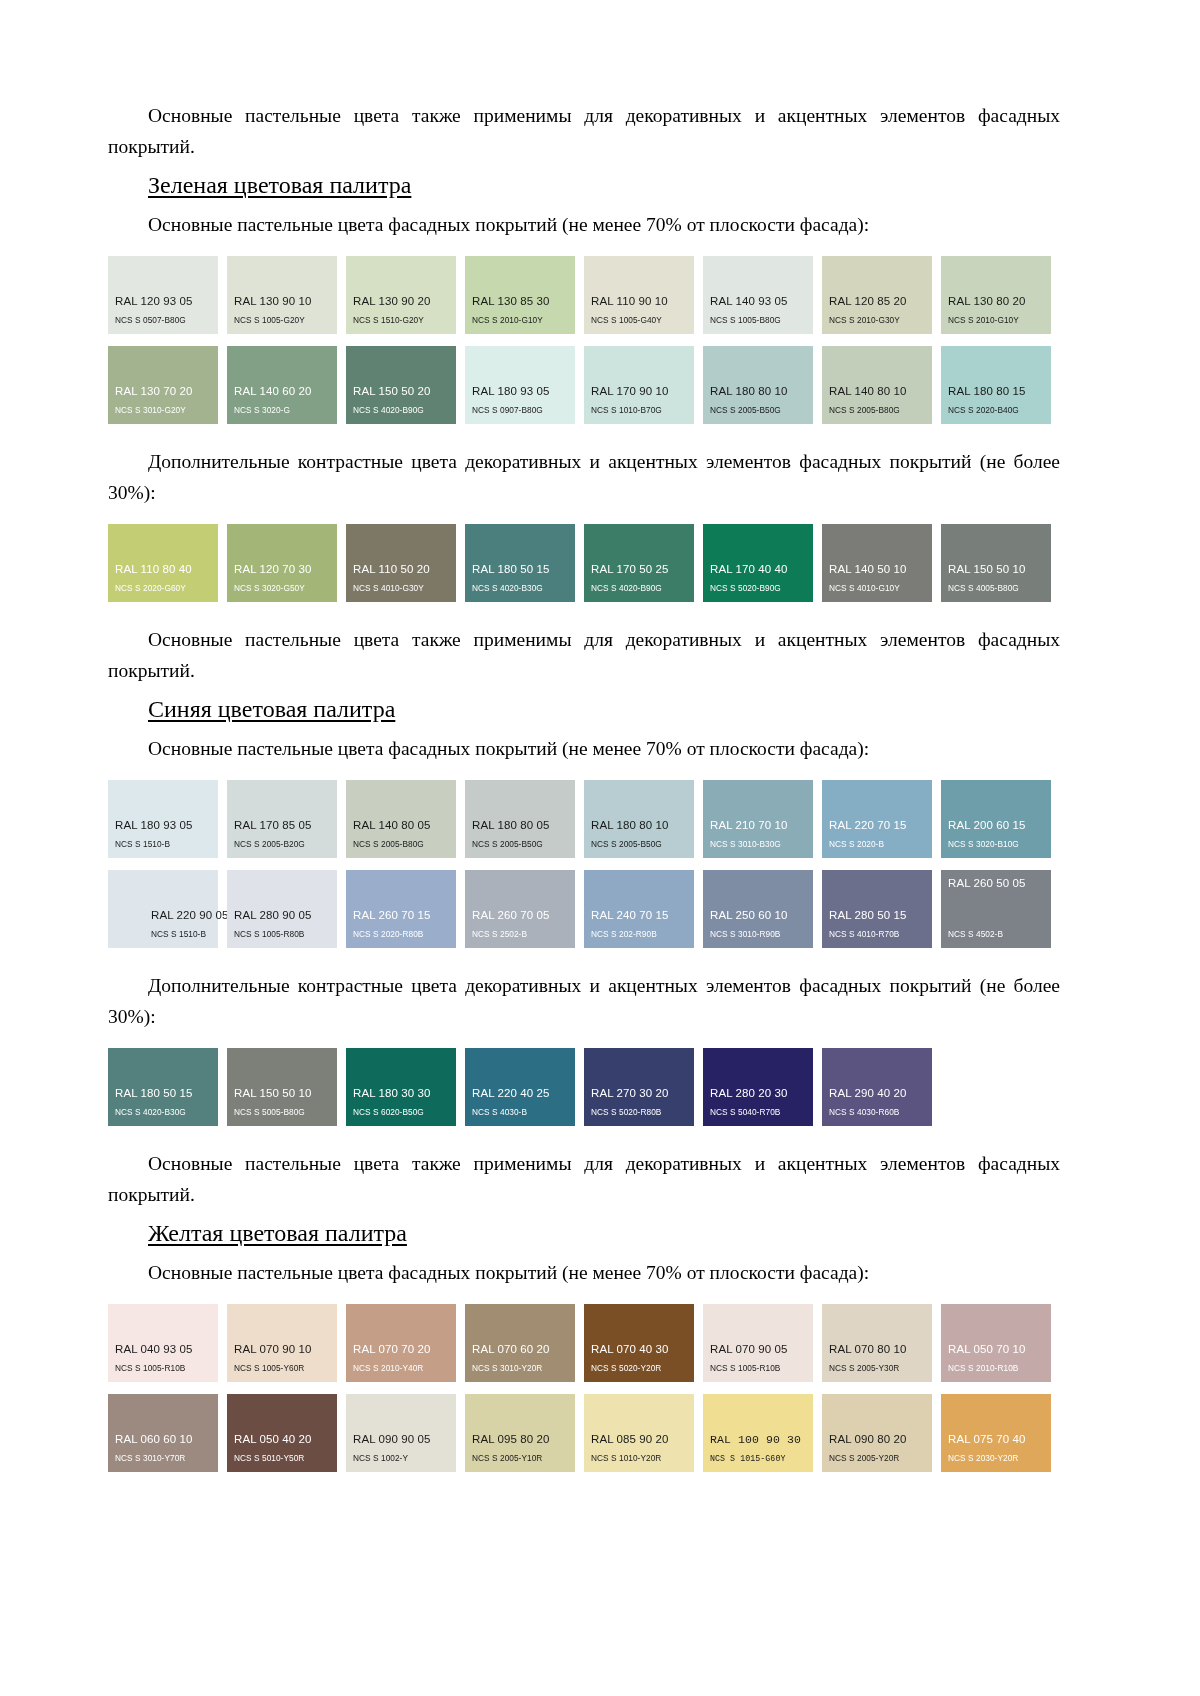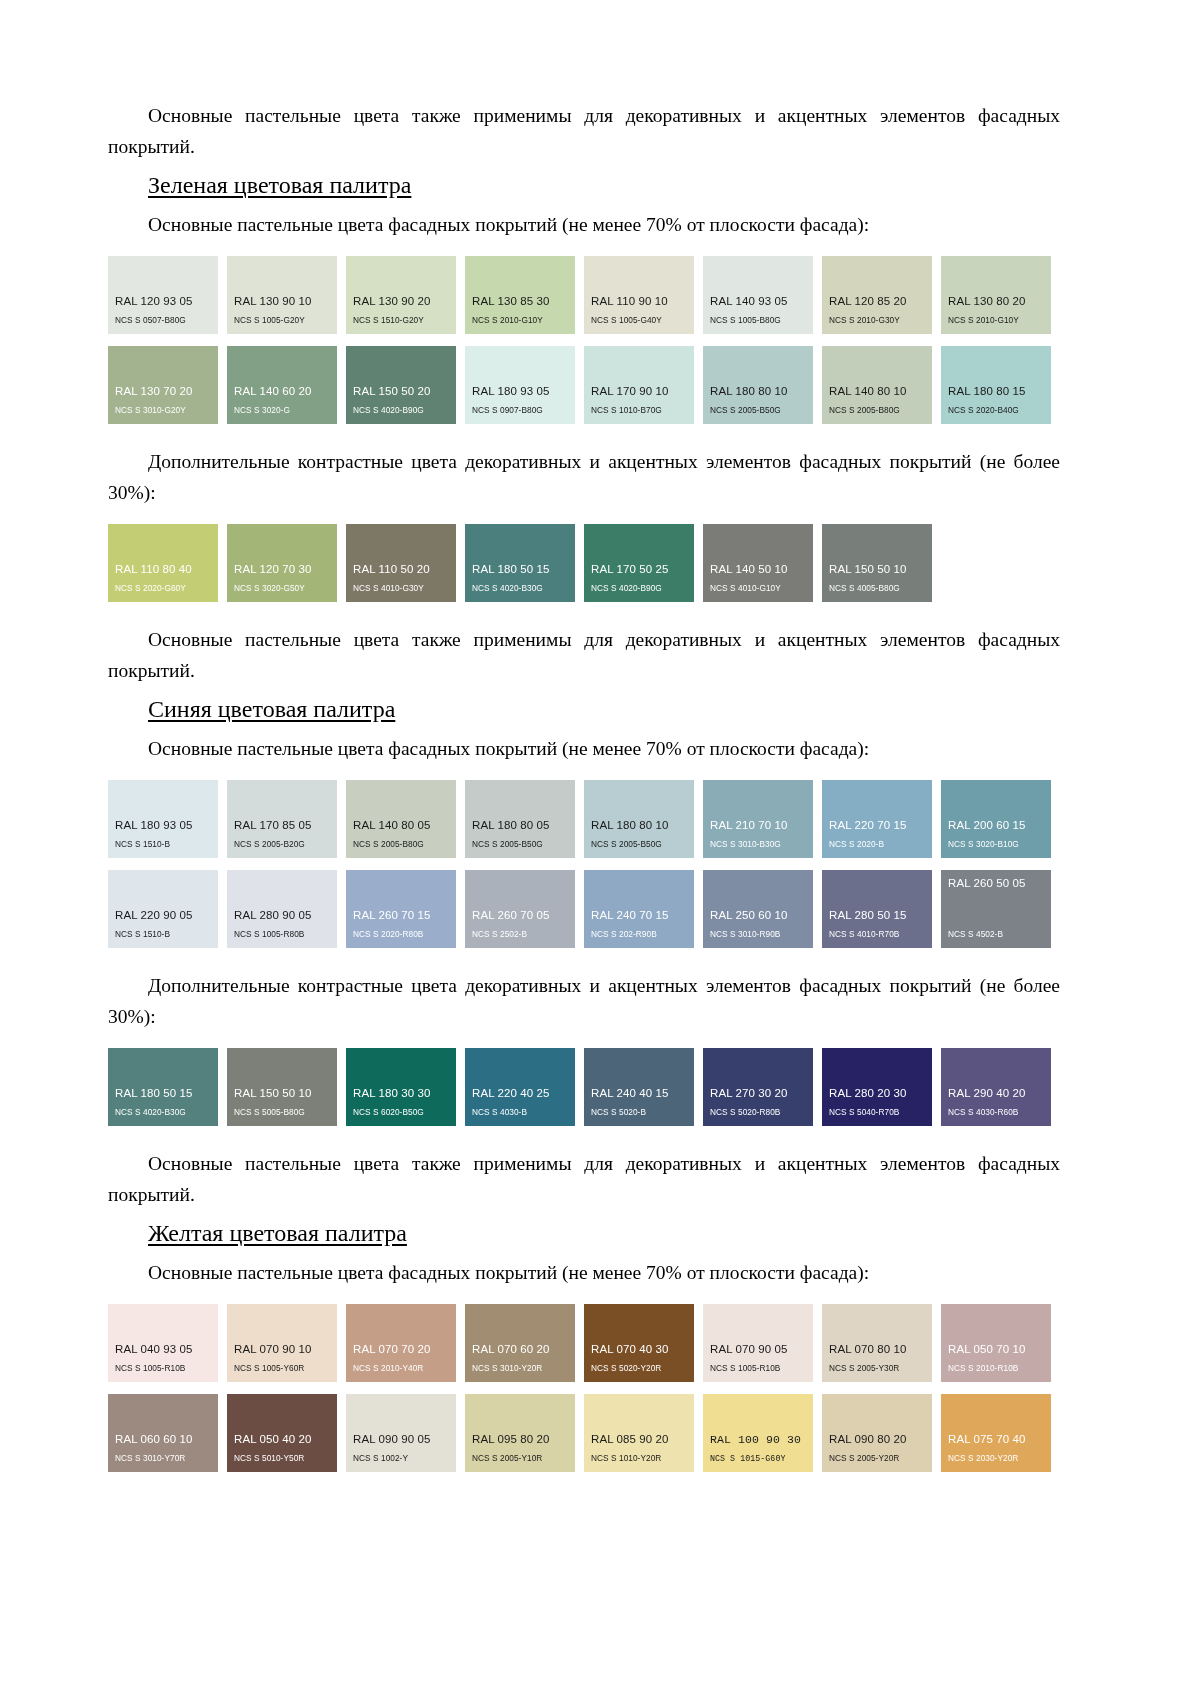--- a/index.html
+++ b/index.html
@@ -200,20 +200,24 @@
           <div class="ncs">NCS S 4010-G30Y</div>
         </div>
         <div class="swatch dark" style="background: rgb(75, 127, 126);">
           <div class="ral">RAL 180 50 15</div>
           <div class="ncs">NCS S 4020-B30G</div>
         </div>
         <div class="swatch dark" style="background: rgb(60, 125, 104);">
           <div class="ral">RAL 170 50 25</div>
           <div class="ncs">NCS S 4020-B90G</div>
         </div>
+        <div class="swatch dark" style="background: rgb(13, 123, 85);">
+          <div class="ral">RAL 170 40 40</div>
+          <div class="ncs">NCS S 5020-B90G</div>
+        </div>
         <div class="swatch dark" style="background: rgb(123, 124, 119);">
           <div class="ral">RAL 140 50 10</div>
           <div class="ncs">NCS S 4010-G10Y</div>
         </div>
         <div class="swatch dark" style="background: rgb(120, 126, 122);">
           <div class="ral">RAL 150 50 10</div>
           <div class="ncs">NCS S 4005-B80G</div>
         </div>
       </div>
 
@@ -262,21 +266,21 @@
         </div>
         <div class="swatch dark" style="background: rgb(110, 158, 170);">
           <div class="ral">RAL 200 60 15</div>
           <div class="ncs">NCS S 3020-B10G</div>
         </div>
       </div>
 
     <div class="spacer-12"></div>
 
     <div class="swatch-grid">
-        <div class="swatch light" style="background: rgb(222, 230, 236);">
+        <div class="swatch light" style="background: rgb(222, 230, 236); padding-left: 36px;">
           <div class="ral">RAL 220 90 05</div>
           <div class="ncs">NCS S 1510-B</div>
         </div>
         <div class="swatch light" style="background: rgb(224, 226, 233);">
           <div class="ral">RAL 280 90 05</div>
           <div class="ncs">NCS S 1005-R80B</div>
         </div>
         <div class="swatch dark" style="background: rgb(154, 174, 203);">
           <div class="ral">RAL 260 70 15</div>
           <div class="ncs">NCS S 2020-R80B</div>
@@ -319,24 +323,20 @@
           <div class="ncs">NCS S 5005-B80G</div>
         </div>
         <div class="swatch dark" style="background: rgb(14, 107, 92);">
           <div class="ral">RAL 180 30 30</div>
           <div class="ncs">NCS S 6020-B50G</div>
         </div>
         <div class="swatch dark" style="background: rgb(44, 111, 133);">
           <div class="ral">RAL 220 40 25</div>
           <div class="ncs">NCS S 4030-B</div>
         </div>
-        <div class="swatch dark" style="background: rgb(77, 101, 121);">
-          <div class="ral">RAL 240 40 15</div>
-          <div class="ncs">NCS S 5020-B</div>
-        </div>
         <div class="swatch dark" style="background: rgb(55, 64, 108);">
           <div class="ral">RAL 270 30 20</div>
           <div class="ncs">NCS S 5020-R80B</div>
         </div>
         <div class="swatch dark" style="background: rgb(39, 34, 99);">
           <div class="ral">RAL 280 20 30</div>
           <div class="ncs">NCS S 5040-R70B</div>
         </div>
         <div class="swatch dark" style="background: rgb(91, 83, 128);">
           <div class="ral">RAL 290 40 20</div>

